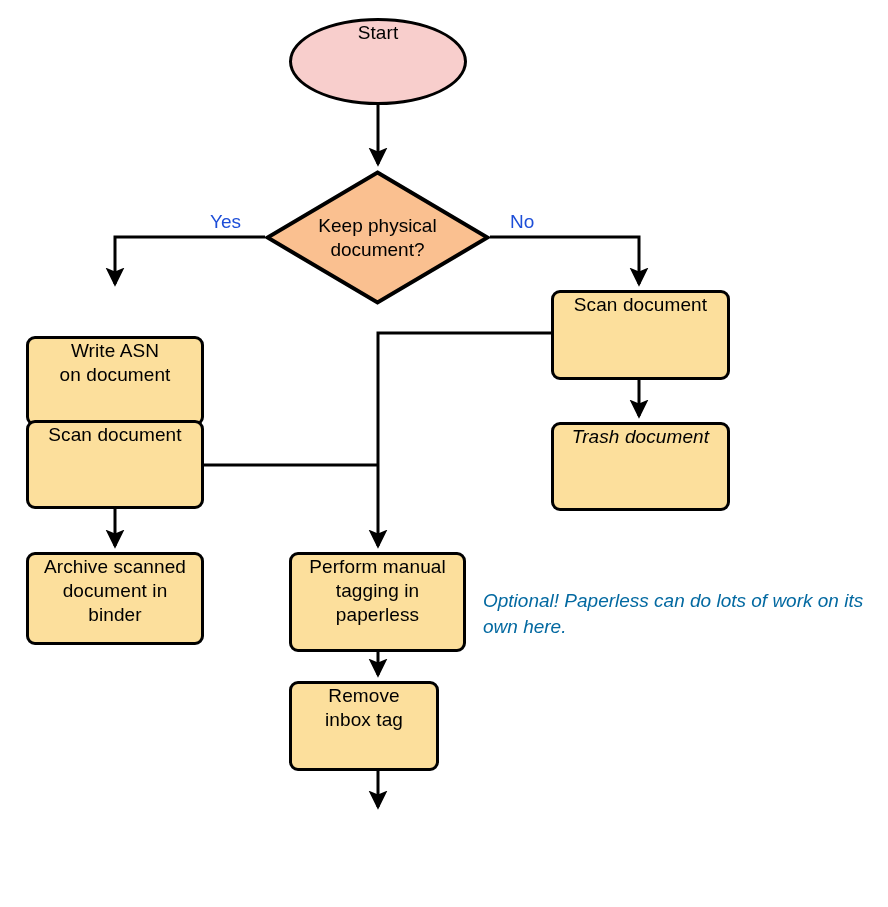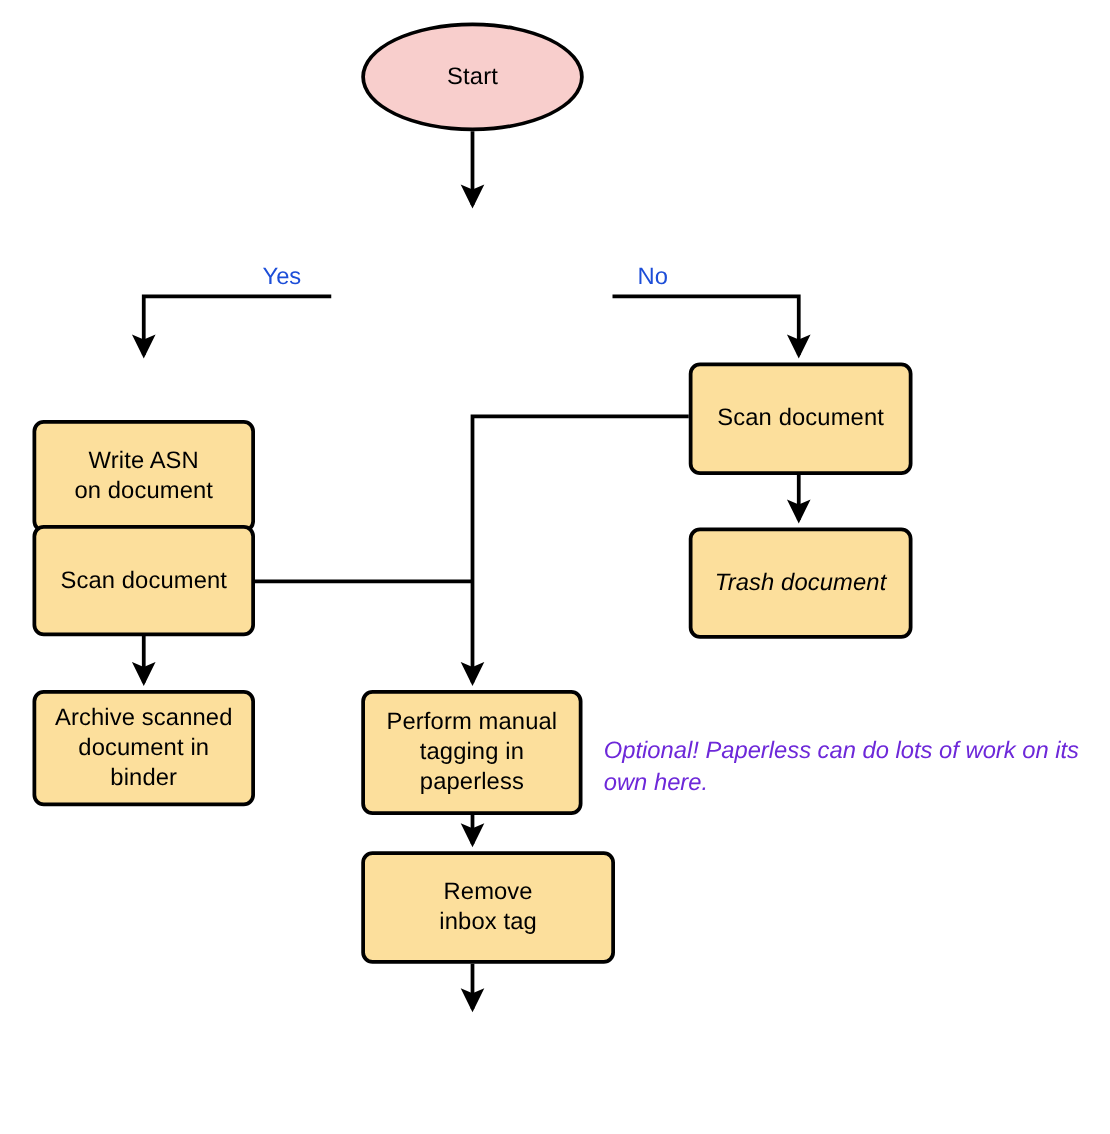--- a/index.html
+++ b/index.html
@@ -24,21 +24,21 @@
     left: 0;
     top: 0;
     width: 888px;
     height: 907px;
     pointer-events: none;
   }
   .node {
     position: absolute;
     box-sizing: border-box;
     display: flex;
-    align-items: center;
+    align-items: flex-start;
     justify-content: center;
     text-align: center;
     color: #000000;
     font-size: 19px;
     line-height: 24px;
     letter-spacing: 0.1px;
   }
   .node .label {
     display: block;
     white-space: pre-line;
@@ -83,21 +83,21 @@
     font-size: 19px;
     line-height: 22px;
     color: #1d4ed8;
     white-space: nowrap;
   }
   .note {
     position: absolute;
     font-style: italic;
     font-size: 19px;
     line-height: 26px;
-    color: #6d28d9;
+    color: #0369a1;
   }
 </style>
 </head>
 <body>
 
 <div id="canvas">
 
   <svg id="edges" viewBox="0 0 888 907">
     <defs>
       <marker id="arrow" viewBox="0 0 12 12" refX="9.4" refY="6" markerWidth="7" markerHeight="7" orient="auto-start-reverse">
@@ -125,20 +125,27 @@
       <path d="M 378 645 L 378 675" marker-end="url(#arrow)"></path>
 
       <path d="M 378 771 L 378 807" marker-end="url(#arrow)"></path>
     </g>
   </svg>
 
   <div class="node terminator" style="left:289px; top:18px; width:178px; height:87px;">
     <span class="label">Start</span>
   </div>
 
+  <div class="decision-wrap" style="left:265px; top:170px; width:225px; height:135px;">
+    <svg width="225" height="135" viewBox="0 0 225 135">
+      <polygon points="112.5,2.5 222.5,67.5 112.5,132.5 2.5,67.5" fill="#fac090" stroke="#000000" stroke-width="4" stroke-linejoin="miter"></polygon>
+    </svg>
+    <div class="decision-text">Keep physical
+document?</div>
+  </div>
 
   <div class="edge-label" style="left:210px; top:211px;">Yes</div>
   <div class="edge-label" style="left:510px; top:211px;">No</div>
 
   <div class="node process" style="left:26px; top:290px; width:178px; height:90px;margin-top:46px;">
     <span class="label">Write ASN
 on document</span>
   </div>
 
   <div class="node process" style="left:26px; top:420px; width:178px; height:89px;">
@@ -158,21 +165,21 @@
   <div class="node process" style="left:551px; top:422px; width:179px; height:89px;font-style:italic;">
     <span class="label">Trash document</span>
   </div>
 
   <div class="node process" style="left:289px; top:552px; width:177px; height:100px;">
     <span class="label">Perform manual
 tagging in
 paperless</span>
   </div>
 
-  <div class="node process" style="left:289px; top:681px; width:203px; height:90px;">
+  <div class="node process" style="left:289px; top:681px; width:150px; height:90px;">
     <span class="label">Remove
 inbox tag</span>
   </div>
 
 
   <div class="note" style="left:483px; top:588px; width:400px;">Optional! Paperless can do lots of work on its own here.</div>
 
 </div>
 
 </body></html>

